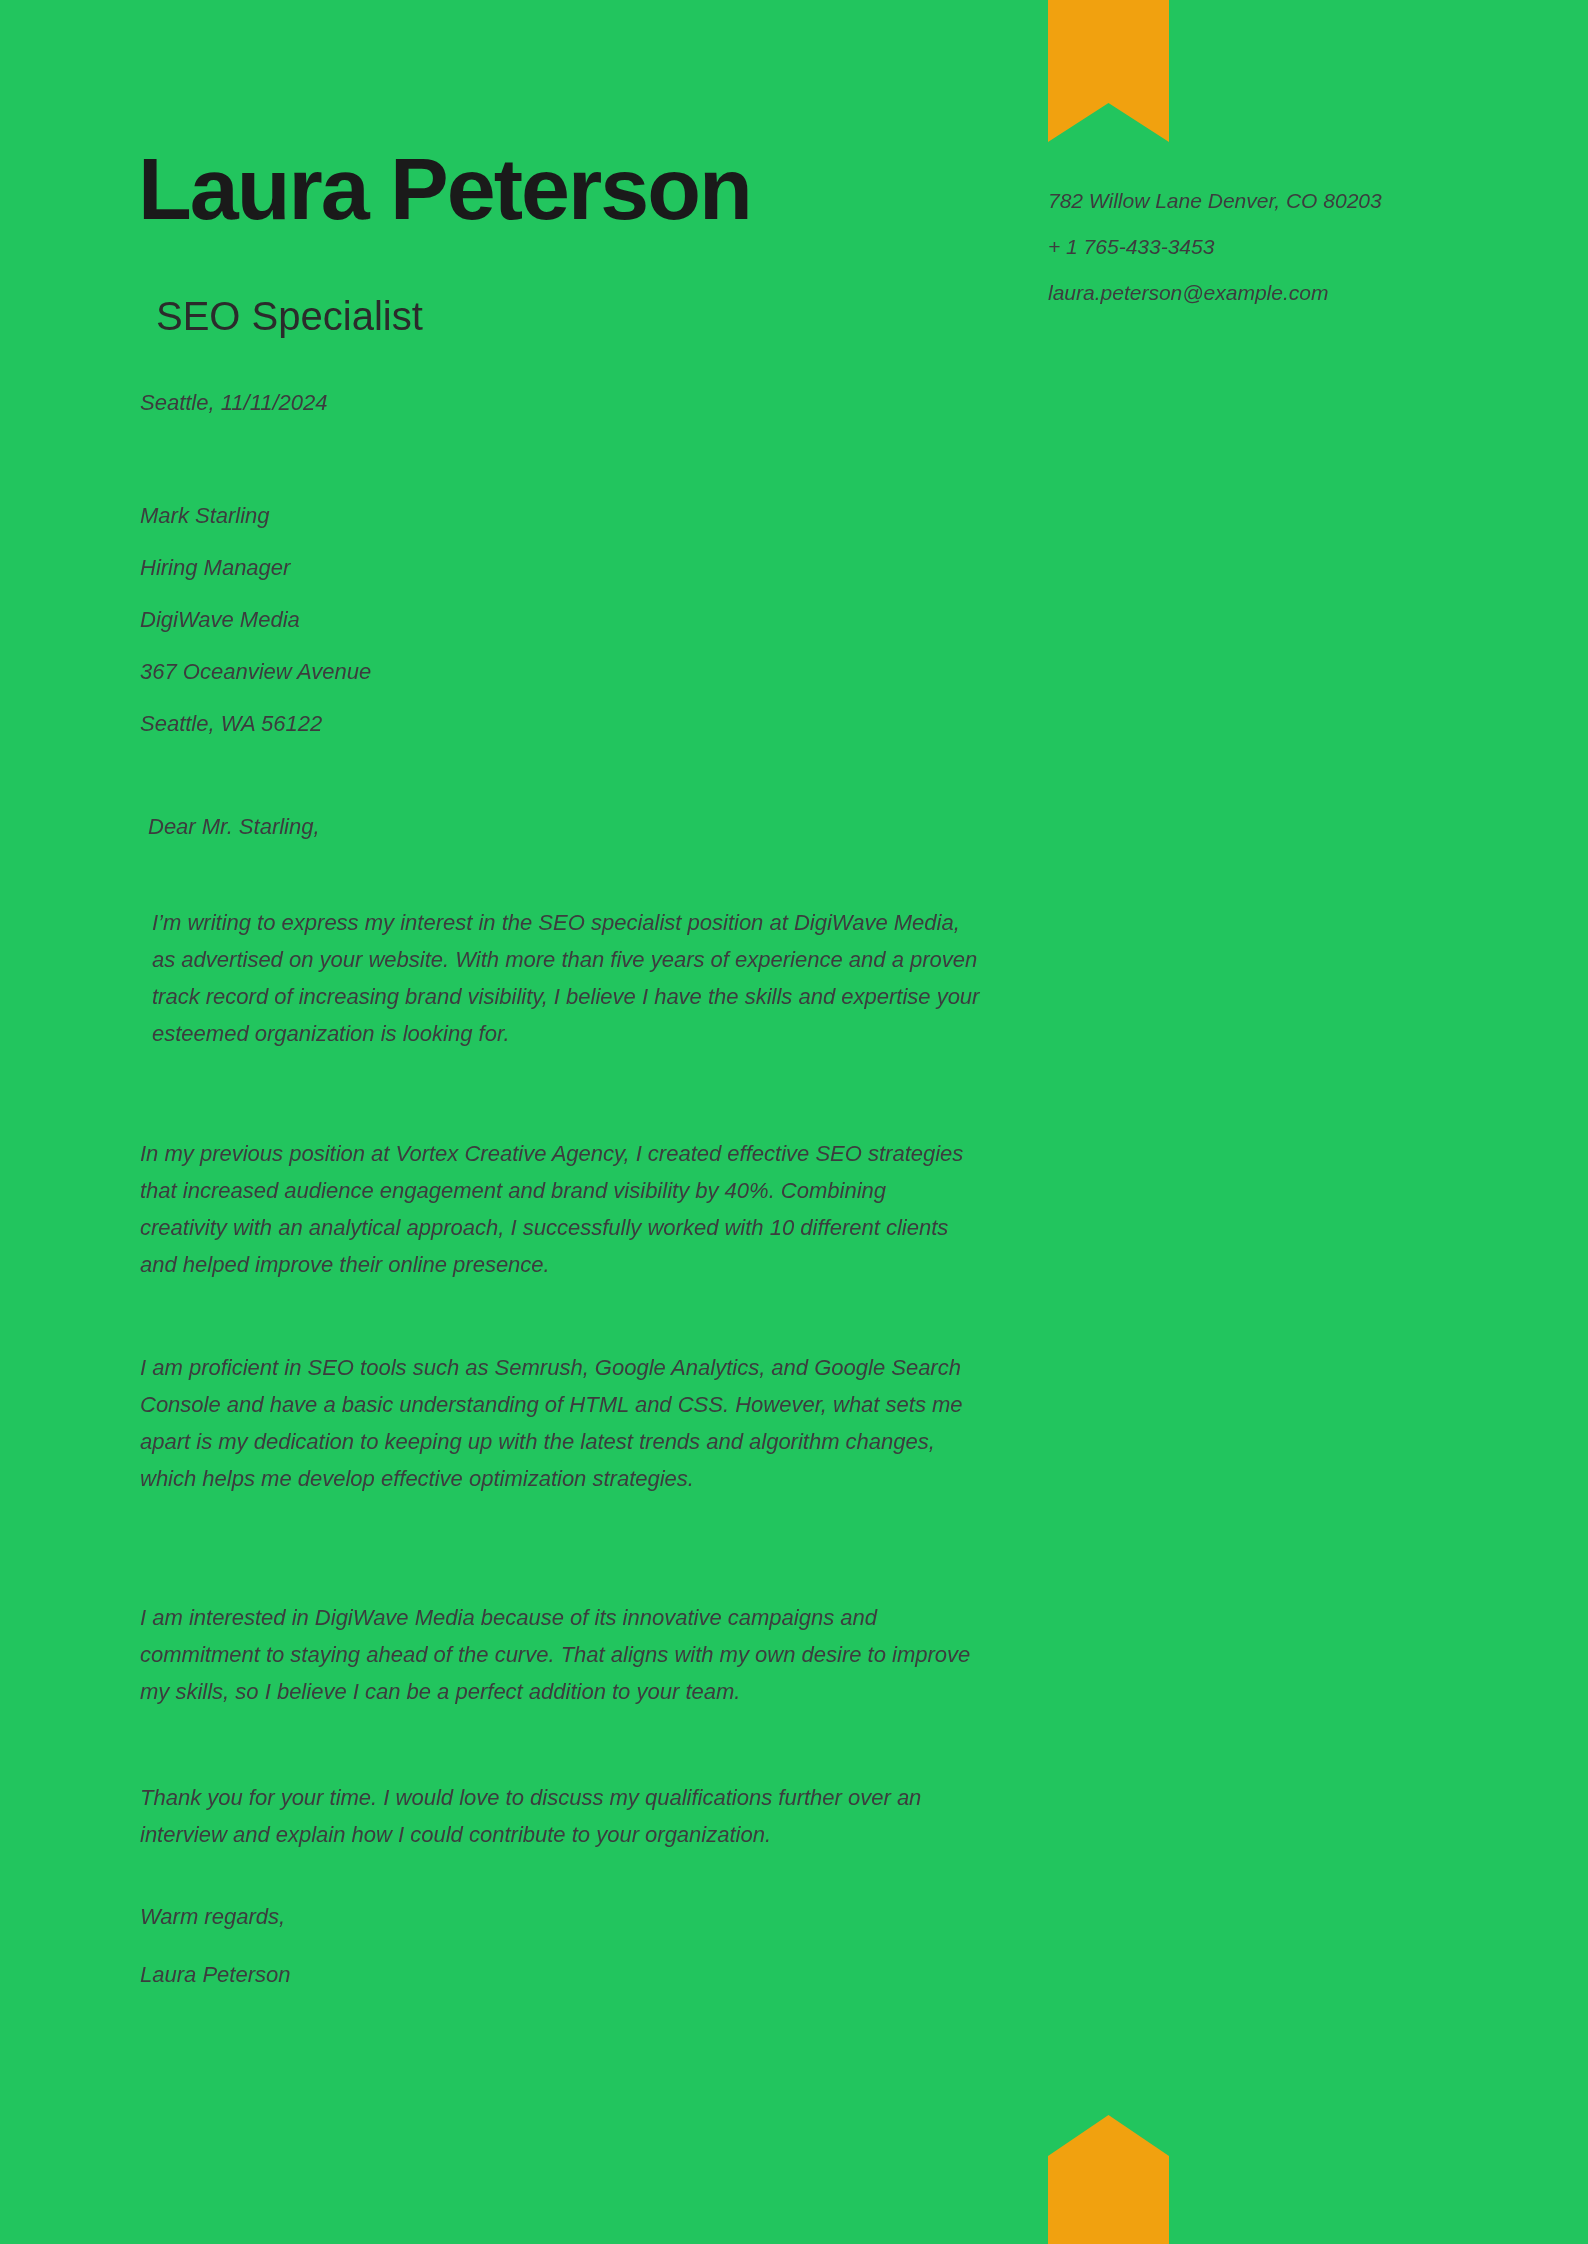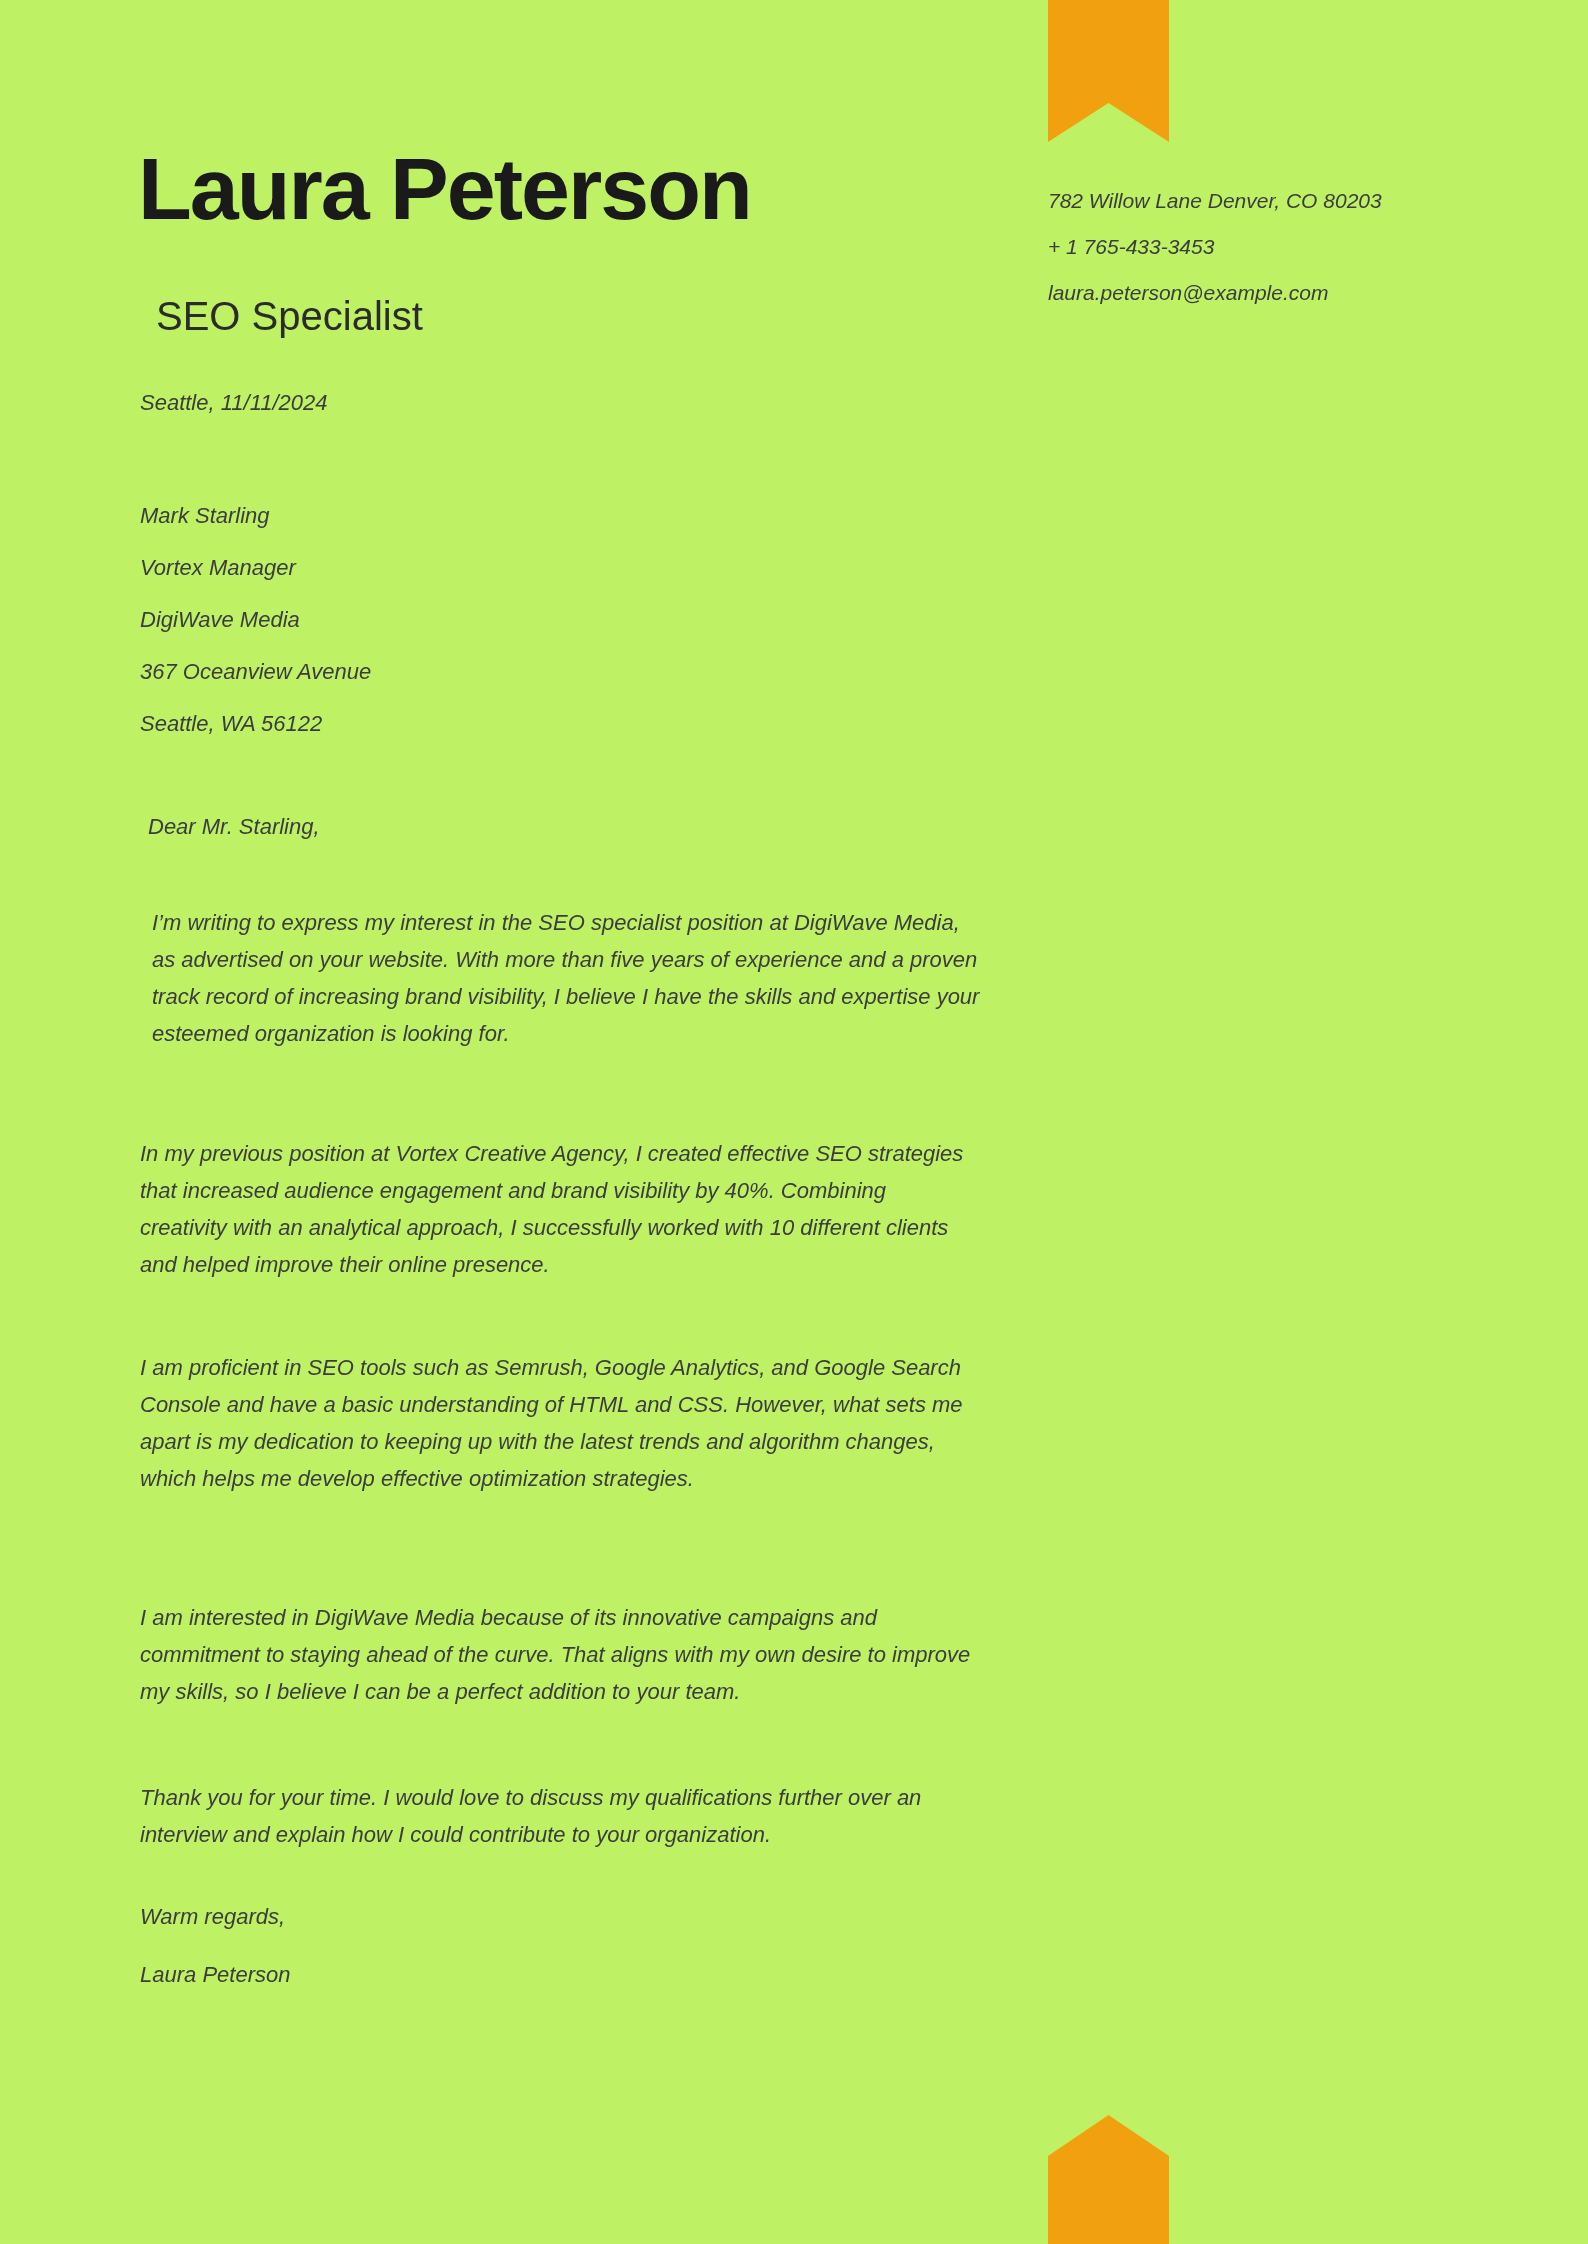--- a/index.html
+++ b/index.html
@@ -4,21 +4,21 @@
 <style>
   html, body {
     margin: 0;
     padding: 0;
     background: #ffffff;
   }
   .page {
     position: relative;
     width: 1588px;
     height: 2244px;
-    background: #bef264;
+    background: #22c55e;
     overflow: hidden;
     font-family: "Liberation Sans", sans-serif;
   }
 
   
   .ribbon-top {
     position: absolute;
     left: 1048px;
     top: 0;
     width: 121px;
@@ -140,21 +140,21 @@
   <div class="contact">
     <div>782 Willow Lane Denver, CO 80203</div>
     <div>+ 1 765-433-3453</div>
     <div>laura.peterson@example.com</div>
   </div>
 
   <div class="date-line it">Seattle, 11/11/2024</div>
 
   <div class="recipient it">
     <div>Mark Starling</div>
-    <div>Vortex Manager</div>
+    <div>Hiring Manager</div>
     <div>DigiWave Media</div>
     <div>367 Oceanview Avenue</div>
     <div>Seattle, WA 56122</div>
   </div>
 
   <div class="salutation it">Dear Mr. Starling,</div>
 
   <p class="para para-1 it">I’m writing to express my interest in the SEO specialist position at DigiWave Media, as advertised on your website. With more than five years of experience and a proven track record of increasing brand visibility, I believe I have the skills and expertise your esteemed organization is looking for.</p>
 
   <p class="para para-2 it">In my previous position at Vortex Creative Agency, I created effective SEO strategies that increased audience engagement and brand visibility by 40%. Combining creativity with an analytical approach, I successfully worked with 10 different clients and helped improve their online presence.</p>

